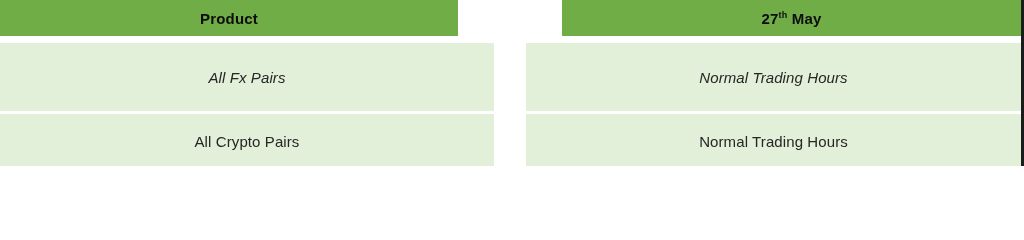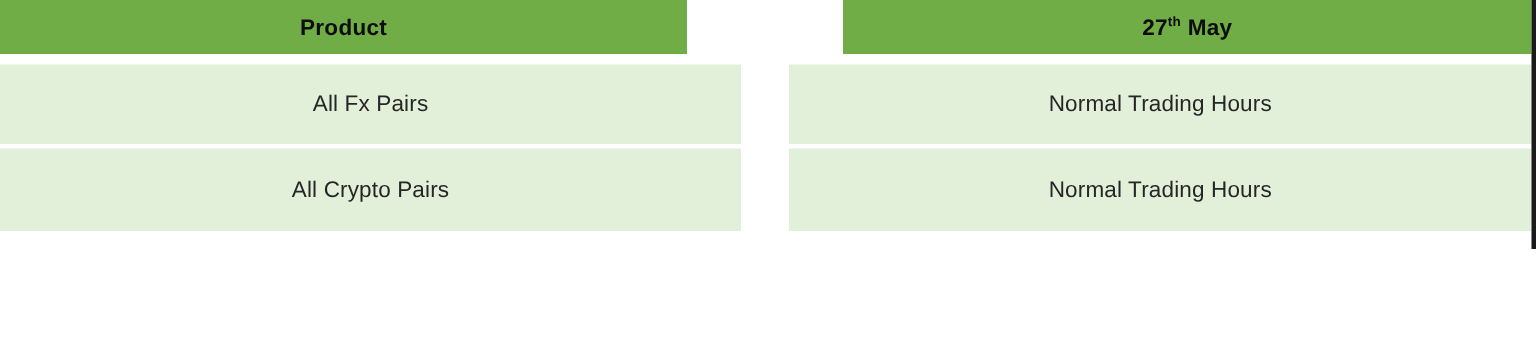--- a/index.html
+++ b/index.html
@@ -43,21 +43,21 @@
   }
 
   .row {
     display: flex;
     width: 1021px;
     box-sizing: border-box;
   }
 
   .row-header { height: 36px; gap: 36px; }
   .row-gap-lg { height: 7px; background: #ffffff; }
-  .row-body-1 { height: 53px; }
+  .row-body-1 { height: 68px; font-style: italic; }
   .row-gap-sm { height: 3px; background: #ffffff; }
   .row-body-2 { height: 55px; }
 
   .cell {
     display: flex;
     align-items: center;
     justify-content: center;
     box-sizing: border-box;
     text-align: center;
     overflow: hidden;

